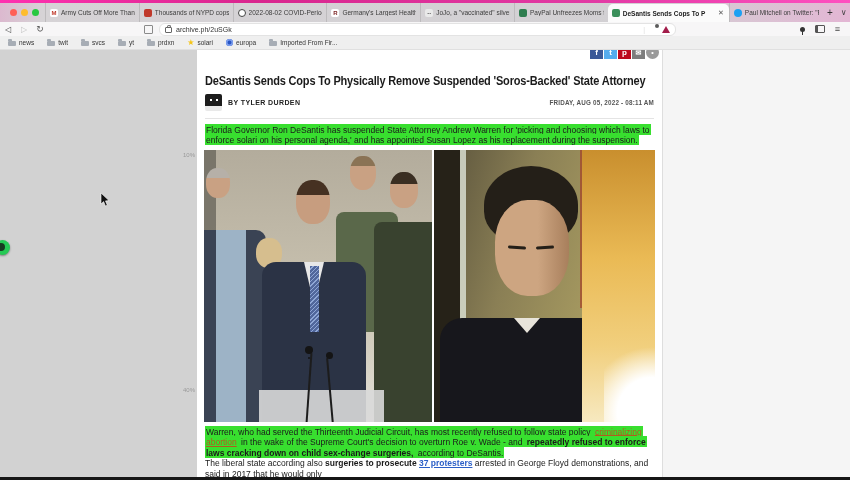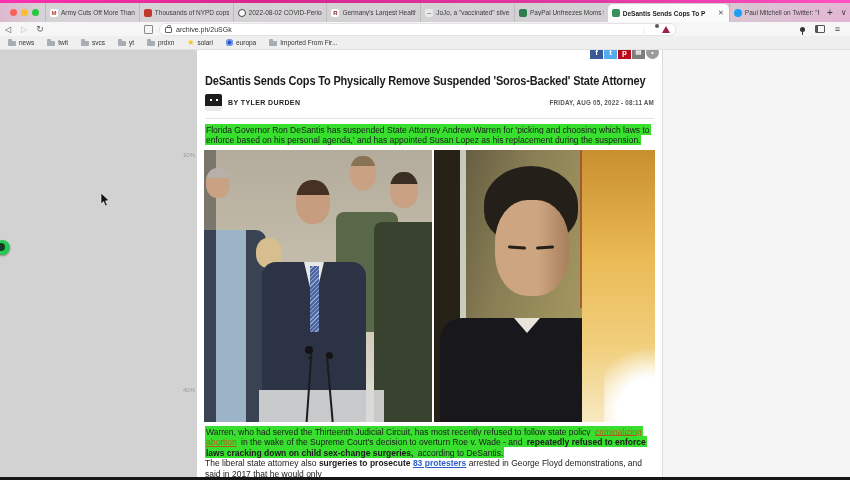--- a/index.html
+++ b/index.html
@@ -276,21 +276,21 @@
       <h1 class="headline">DeSantis Sends Cops To Physically Remove Suspended 'Soros-Backed' State Attorney</h1>
 
       <div class="bylinerow">
         <span class="avatar"></span>
         <span class="byname">BY TYLER DURDEN</span>
         <span class="bydate">FRIDAY, AUG 05, 2022 - 08:11 AM</span>
       </div>
       <div class="divider"></div>
 
       <p class="para intro">
-        <span class="hl">Florida Governor Ron DeSantis has suspended State Attorney Andrew Warren for 'picking and choosing which laws to enforce based on his personal agenda,' and has appointed Susan Lopez as his replacement during the suspension.</span>
+        <span class="hl">Florida Governor Ron DeSantis has suspended State Attorney Andrew Warren for 'picking and choosing which laws to enforce solari on his personal agenda,' and has appointed Susan Lopez as his replacement during the suspension.</span>
       </p>
 
       <div class="photos">
         <div class="photo ph-left">
           <span class="ps lp-edge"></span>
           <span class="ps lp-b1"></span>
           <span class="ps lp-h1"></span>
           <span class="ps lp-h2"></span>
           <span class="ps lp-b4"></span>
           <span class="ps lp-h4"></span>
@@ -319,21 +319,21 @@
           <span class="ps rp-flag"></span>
           <span class="ps rp-glow"></span>
         </div>
       </div>
 
       <p class="para p2">
         <span class="hl">Warren, who had served the Thirteenth Judicial Circuit, has most recently refused to follow state policy </span><a class="hl link-or">criminalizing abortion</a><span class="hl"> in the wake of the Supreme Court's decision to overturn Roe v. Wade - and </span><span class="hl b">repeatedly refused to enforce laws cracking down on child sex-change surgeries,</span><span class="hl"> according to DeSantis.</span>
       </p>
 
       <p class="para p3">
-        <span>The liberal state attorney also </span><span class="b">surgeries to prosecute </span><a class="link-bl">83 protesters</a><span> arrested in George Floyd demonstrations, and said in 2017 that he would only</span>
+        <span>The liberal state according also </span><span class="b">surgeries to prosecute </span><a class="link-bl">37 protesters</a><span> arrested in George Floyd demonstrations, and said in 2017 that he would only</span>
       </p>
     </div>
 
     <div class="abs marker" style="left:183px;top:102px;">10%</div>
     <div class="abs marker" style="left:183px;top:337px;">40%</div>
   </div>
 
   <div class="abs greenbadge"></div>
 
   <svg class="abs cursor" viewBox="0 0 10 14">

